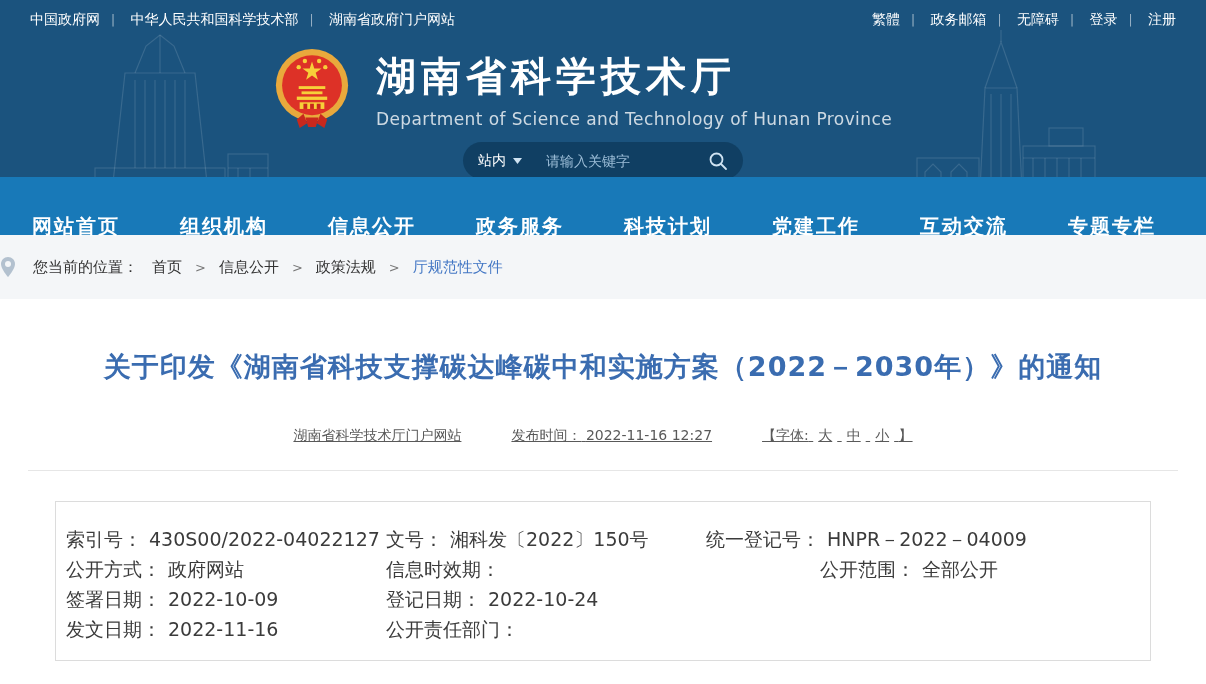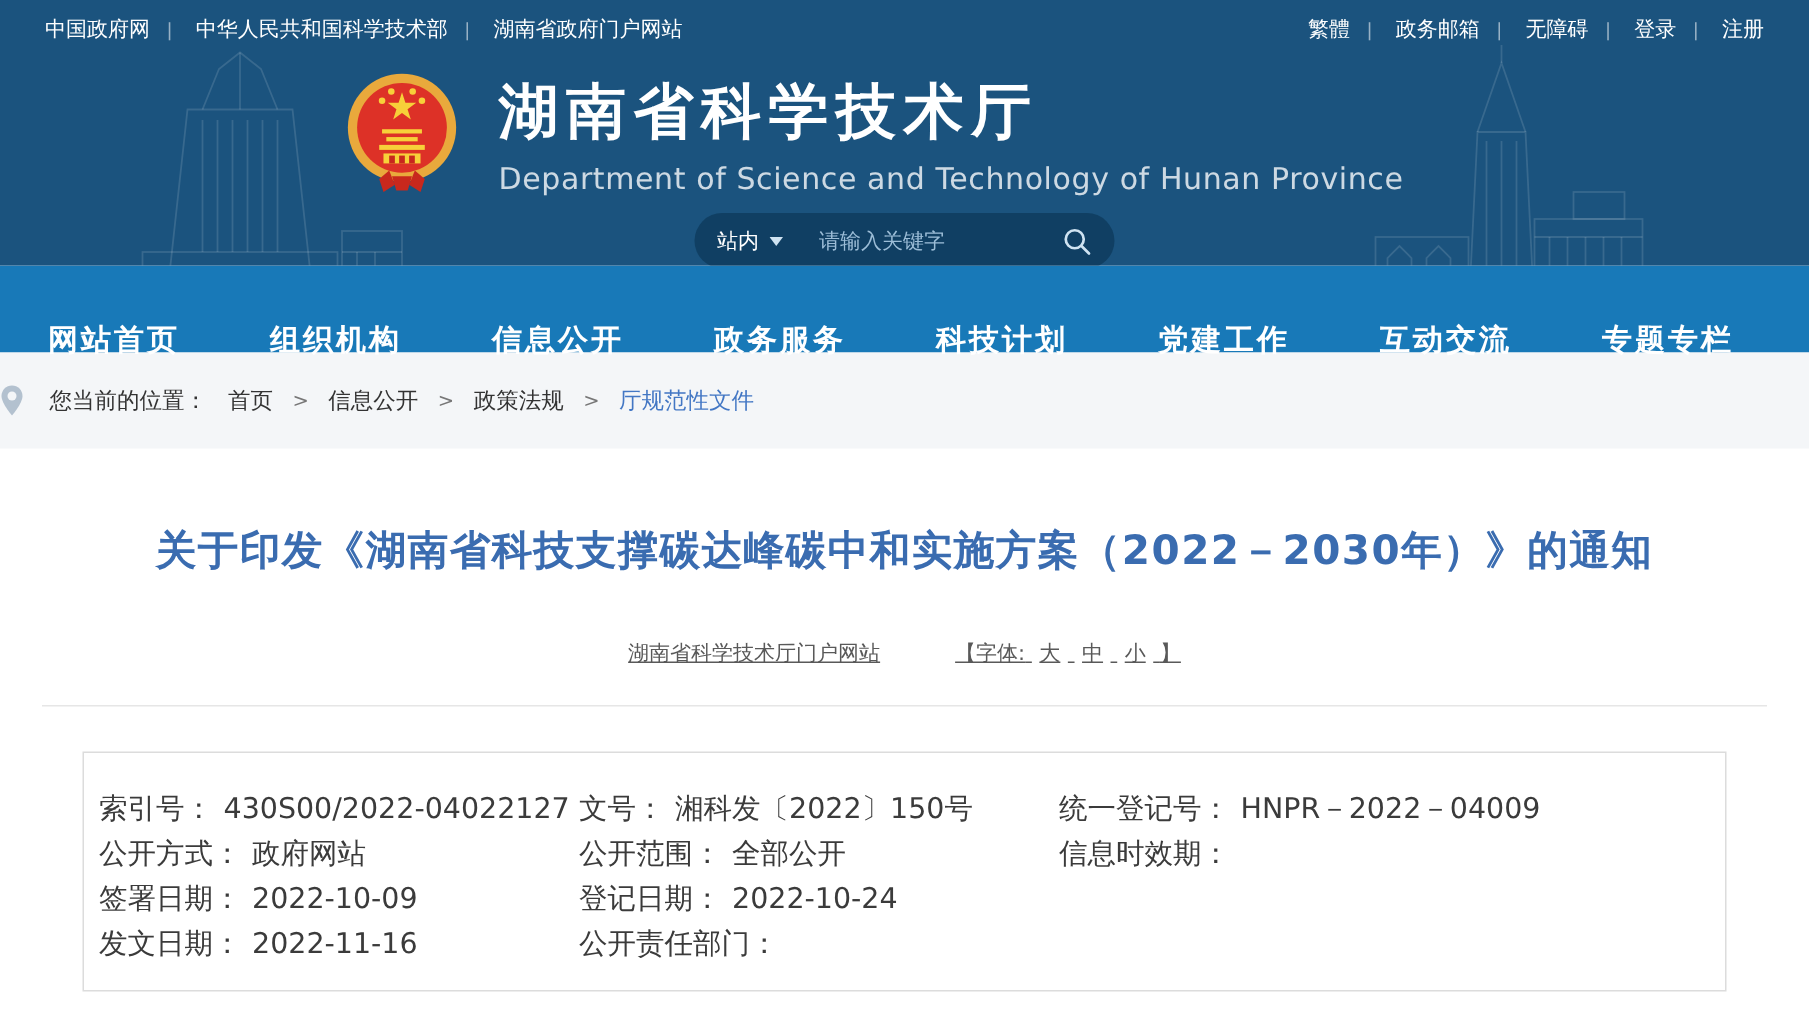--- a/index.html
+++ b/index.html
@@ -28,21 +28,21 @@
   .tb-sep { color: rgba(255,255,255,.55); margin: 0 11px; font-size: 12px; }
 
   .header-main { position: relative; z-index: 2; }
   .brand {
     position: relative; left: -20px;
     display: flex; align-items: center; justify-content: center; gap: 26px;
     margin-top: 7px; cursor: pointer;
   }
   .emblem { width: 76px; height: 84px; display: block; }
   .site-title { font-size: 40px; font-weight: bold; color: #ffffff; letter-spacing: 5px; }
-  .site-subtitle { font-size: 20px; color: rgba(255,255,255,.78); margin-top: 5px; letter-spacing: .4px; }
+  .site-subtitle { font-size: 17px; color: rgba(255,255,255,.78); margin-top: 5px; letter-spacing: .4px; }
 
   .search {
     width: 280px; height: 37px; margin: 11px auto 0;
     background: rgba(8,48,77,.55); border-radius: 19px;
     display: flex; align-items: center; padding: 0 15px;
   }
   .scope { display: flex; align-items: center; gap: 7px; color: #fff; font-size: 14px; cursor: pointer; white-space: nowrap; }
   .search input {
     flex: 1; min-width: 0; margin-left: 24px;
     background: transparent; border: none; outline: none;
@@ -223,41 +223,45 @@
   <a href="#" class="crumb">政策法规</a>
   <span class="crumb-sep">&gt;</span>
   <a href="#" class="crumb active">厅规范性文件</a>
 </div>
 
 <main>
   <h1 class="article-title">关于印发《湖南省科技支撑碳达峰碳中和实施方案（2022－2030年）》的通知</h1>
 
   <div class="article-meta">
     <span>湖南省科学技术厅门户网站</span>
+    <span>
+      <span>发布时间：</span>
+      <span>2022-11-16 12:27</span>
+    </span>
     <span class="font-controls">
       <span>【字体:</span>
       <a href="#">大</a>
       <a href="#">中</a>
       <a href="#">小</a>
       <span>】</span>
     </span>
   </div>
 
   <hr class="divider">
 
   <section class="info-box">
     <div class="info-row">
       <div class="info-cell"><span class="label">索引号：</span><span class="value">430S00/2022-04022127</span></div>
       <div class="info-cell"><span class="label">文号：</span><span class="value">湘科发〔2022〕150号</span></div>
       <div class="info-cell wide"><span class="label">统一登记号：</span><span class="value">HNPR－2022－04009</span></div>
     </div>
     <div class="info-row">
       <div class="info-cell"><span class="label">公开方式：</span><span class="value">政府网站</span></div>
+      <div class="info-cell wide"><span class="label">信息时效期：</span><span class="value"></span></div>
       <div class="info-cell"><span class="label">公开范围：</span><span class="value">全部公开</span></div>
-      <div class="info-cell wide"><span class="label">信息时效期：</span><span class="value"></span></div>
     </div>
     <div class="info-row">
       <div class="info-cell"><span class="label">签署日期：</span><span class="value">2022-10-09</span></div>
       <div class="info-cell"><span class="label">登记日期：</span><span class="value">2022-10-24</span></div>
     </div>
     <div class="info-row">
       <div class="info-cell"><span class="label">发文日期：</span><span class="value">2022-11-16</span></div>
       <div class="info-cell wide"><span class="label">公开责任部门：</span><span class="value"></span></div>
     </div>
   </section>

